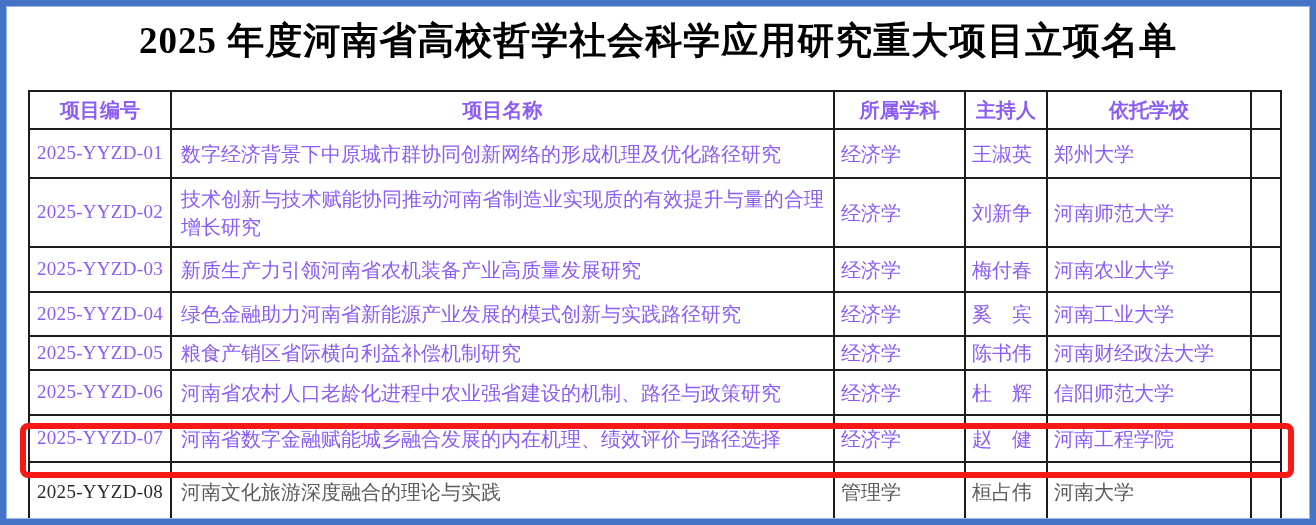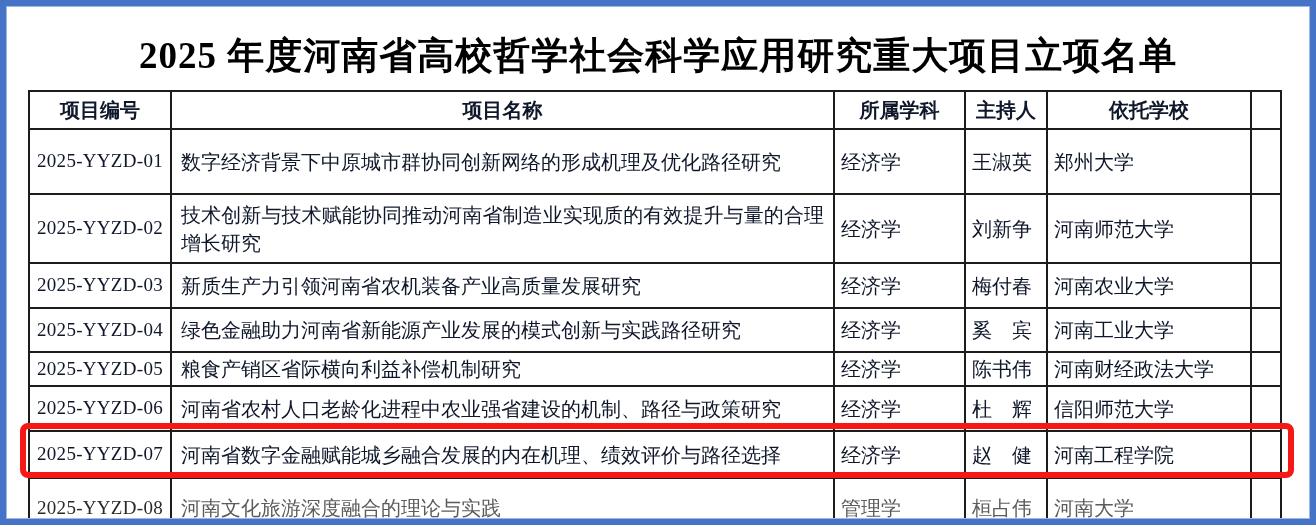--- a/index.html
+++ b/index.html
@@ -12,39 +12,39 @@
     box-sizing:border-box;
   }
   .frame{
     position:absolute;inset:0;
     border:6px solid #4573c6;
     box-shadow:inset 0 0 0 1px #9db6e4;
     z-index:10;
     pointer-events:none;
   }
   .title{
-    position:absolute;top:31px;left:0;width:100%;
+    position:absolute;top:16px;left:0;width:100%;
     text-align:center;
     font-size:37px;font-weight:700;color:#000;
     letter-spacing:1px;
     margin:0;
   }
   table.list{
     position:absolute;left:28px;top:90px;width:1252px;
     border-collapse:collapse;table-layout:fixed;
   }
   th,td{
     border:2px solid #1c1c1c;
-    font-size:20px;color:#0f172a;
+    font-size:20px;color:#8b5cf6;
     padding:2px 6px;vertical-align:middle;line-height:1.4;
     overflow:hidden;
   }
   thead tr{height:38px;}
   thead th{font-weight:700;text-align:center;padding:2px;}
-  tbody tr:nth-child(1){height:65px;}
+  tbody tr:nth-child(1){height:49px;}
   tbody tr:nth-child(2){height:69px;padding-left:40px;}
   tbody tr:nth-child(3){height:45px;}
   tbody tr:nth-child(4){height:44px;margin-top:11px;}
   tbody tr:nth-child(5){height:32px;}
   tbody tr:nth-child(6){height:45px;}
   tbody tr:nth-child(7){height:47px;}
   tbody tr:nth-child(8){height:60px;}
   td.code{text-align:center;font-size:19px;letter-spacing:.3px;padding:2px;}
   td.name{text-align:justify;text-align-last:left;padding:2px 9px;}
   td.center{}

